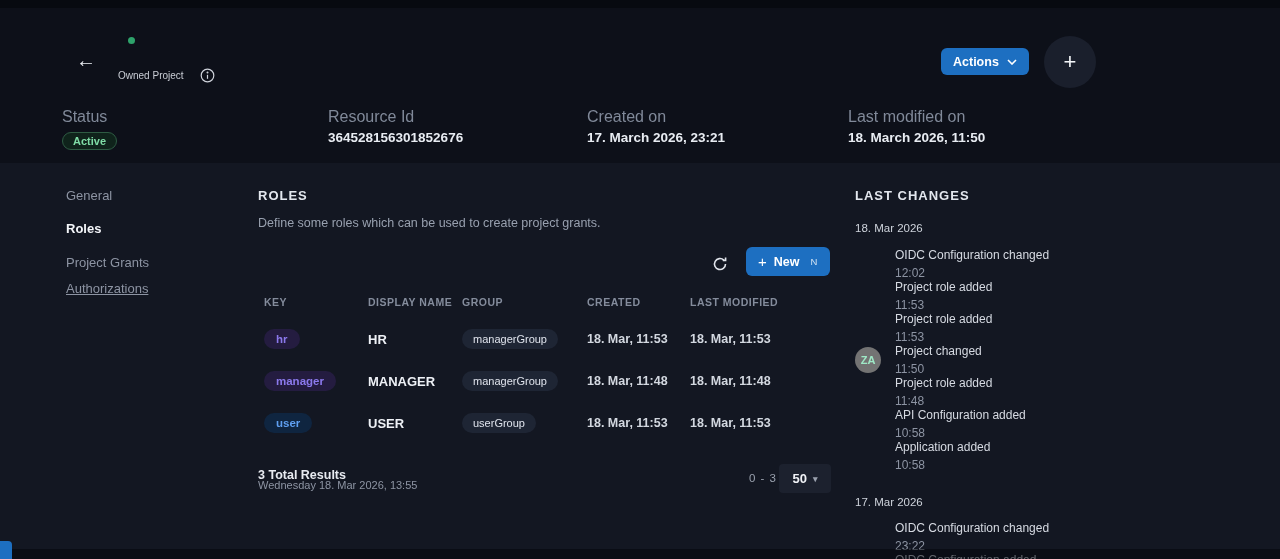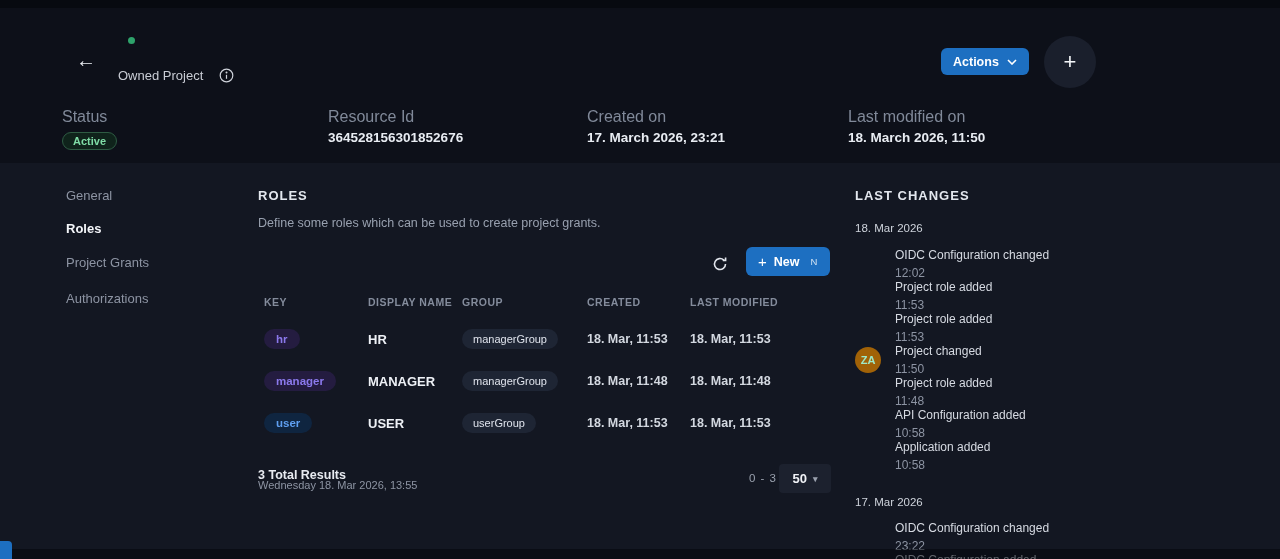--- a/index.html
+++ b/index.html
@@ -11,36 +11,36 @@
   
   .header-zone{position:absolute;top:0;left:0;right:0;height:163px;background:#0d1019;}
   .top-strip{position:absolute;top:0;left:0;right:0;height:8px;background:#070a10;z-index:4;}
   .bottom-strip{position:absolute;bottom:0;left:0;right:0;height:10px;background:rgba(4,6,11,0.55);z-index:4;}
   .corner-blue{position:absolute;left:0;bottom:0;width:12px;height:18px;background:#1d6fc1;border-top-right-radius:4px;z-index:5;}
 
   
   .back-btn{position:absolute;left:72;top:46px;left:72px;width:28px;height:28px;background:none;border:none;color:#eef1f6;font-size:20px;cursor:pointer;line-height:28px;text-align:center;}
   .page-title{position:absolute;left:118px;top:27px;font-size:25px;font-weight:600;color:#f2f4f8;letter-spacing:0.2px;}
   .title-dot{display:inline-block;width:7px;height:7px;border-radius:50%;background:#2ea36b;margin-left:10px;vertical-align:6px;}
-  .subtitle-row{position:absolute;left:118px;top:68px;display:flex;align-items:center;gap:16px;font-size:13px;color:#c9cdd5;}
+  .subtitle-row{position:absolute;left:118px;top:68px;display:flex;align-items:center;gap:16px;font-size:10px;color:#c9cdd5;}
   .info-icon{display:inline-flex;color:#cfd3db;}
   .actions-btn{position:absolute;left:941px;top:48px;height:27px;padding:0 12px;display:flex;align-items:center;gap:8px;background:#1d6fc1;color:#fff;border:none;border-radius:6px;font-size:12.5px;font-weight:600;font-family:inherit;cursor:pointer;}
   .plus-btn{position:absolute;left:1044px;top:36px;width:52px;height:52px;border-radius:50%;background:#1a1f2c;border:none;color:#f4f6f9;font-size:22px;font-weight:300;cursor:pointer;line-height:52px;text-align:center;font-family:inherit;}
 
   
   .meta-label{font-size:16px;color:#808999;}
   .meta-value{font-size:13.5px;font-weight:700;color:#e8ecf2;margin-top:4px;}
   .meta-col{position:absolute;top:108px;}
   .m1{left:62px;} .m2{left:328px;} .m3{left:587px;} .m4{left:848px;}
   .status-badge{display:inline-block;margin-top:6px;padding:2px 10px;font-size:11px;font-weight:600;color:#7fdca6;background:#0f231b;border:1px solid #2e5b43;border-radius:9px;}
 
   
   .nav-item{position:absolute;left:66px;background:none;border:none;font-family:inherit;font-size:13px;color:#8d94a3;cursor:pointer;padding:0;}
   .nav-item.active{color:#f4f6fa;font-weight:700;}
-  .n1{top:188px;} .n2{top:221px;} .n3{top:255px;} .n4{top:291px;}
+  .n1{top:188px;} .n2{top:221px;} .n3{top:255px;} .n4{top:281px;text-decoration:underline;}
 
   
   .roles-title{position:absolute;left:258px;top:188px;font-size:13px;font-weight:600;color:#e3e7ee;letter-spacing:1px;}
   .roles-desc{position:absolute;left:258px;top:216px;font-size:12.5px;color:#98a0af;}
   .refresh-btn{position:absolute;left:708px;top:252px;width:24px;height:24px;background:none;border:none;color:#e1e5ec;cursor:pointer;display:flex;align-items:center;justify-content:center;}
   .new-btn{position:absolute;left:746px;top:247px;height:29px;padding:0 12px;display:flex;align-items:center;gap:7px;background:#1d6fc1;color:#fff;border:none;border-radius:6px;font-size:12.5px;font-weight:600;font-family:inherit;cursor:pointer;}
   .new-btn .plus-glyph{font-size:15px;font-weight:400;}
   .new-btn .shortcut{font-size:9.5px;font-weight:400;opacity:0.8;margin-left:4px;letter-spacing:0.5px;}
 
   .tbl-head,.tbl-row{display:grid;grid-template-columns:104px 94px 125px 103px 146px;align-items:center;padding-left:6px;width:572px;}
@@ -64,21 +64,21 @@
   
   .changes{position:absolute;left:855px;top:0;width:410px;height:559px;z-index:2;}
   .changes-title{position:absolute;left:0;top:188px;font-size:13px;font-weight:600;color:#e3e7ee;letter-spacing:1px;}
   .chg-date{position:absolute;left:0;font-size:11.5px;font-weight:400;color:#ced3db;}
   .d1{top:222px;} .d2{top:496px;}
   .chg-event{position:absolute;left:40px;width:340px;}
   .chg-event .ttl{font-size:12px;color:#d6dae2;line-height:13px;}
   .chg-event .tm{font-size:12px;color:#8d94a3;line-height:13px;margin-top:5px;}
   .e0{top:249px;} .e1{top:281px;} .e2{top:313px;} .e3{top:345px;} .e4{top:377px;} .e5{top:409px;} .e6{top:441px;}
   .f0{top:522px;} .f1{top:554px;}
-  .chg-avatar{position:absolute;left:0;top:347px;width:26px;height:26px;border-radius:50%;background:#a16207;color:#9fe8c6;font-size:11px;font-weight:700;display:flex;align-items:center;justify-content:center;}
+  .chg-avatar{position:absolute;left:0;top:347px;width:26px;height:26px;border-radius:50%;background:#737373;color:#9fe8c6;font-size:11px;font-weight:700;display:flex;align-items:center;justify-content:center;}
 
   svg{display:block;}
 </style>
 </head>
 <body>
 
 <div class="canvas">
   <div class="header-zone"></div>
   <div class="top-strip"></div>
 

